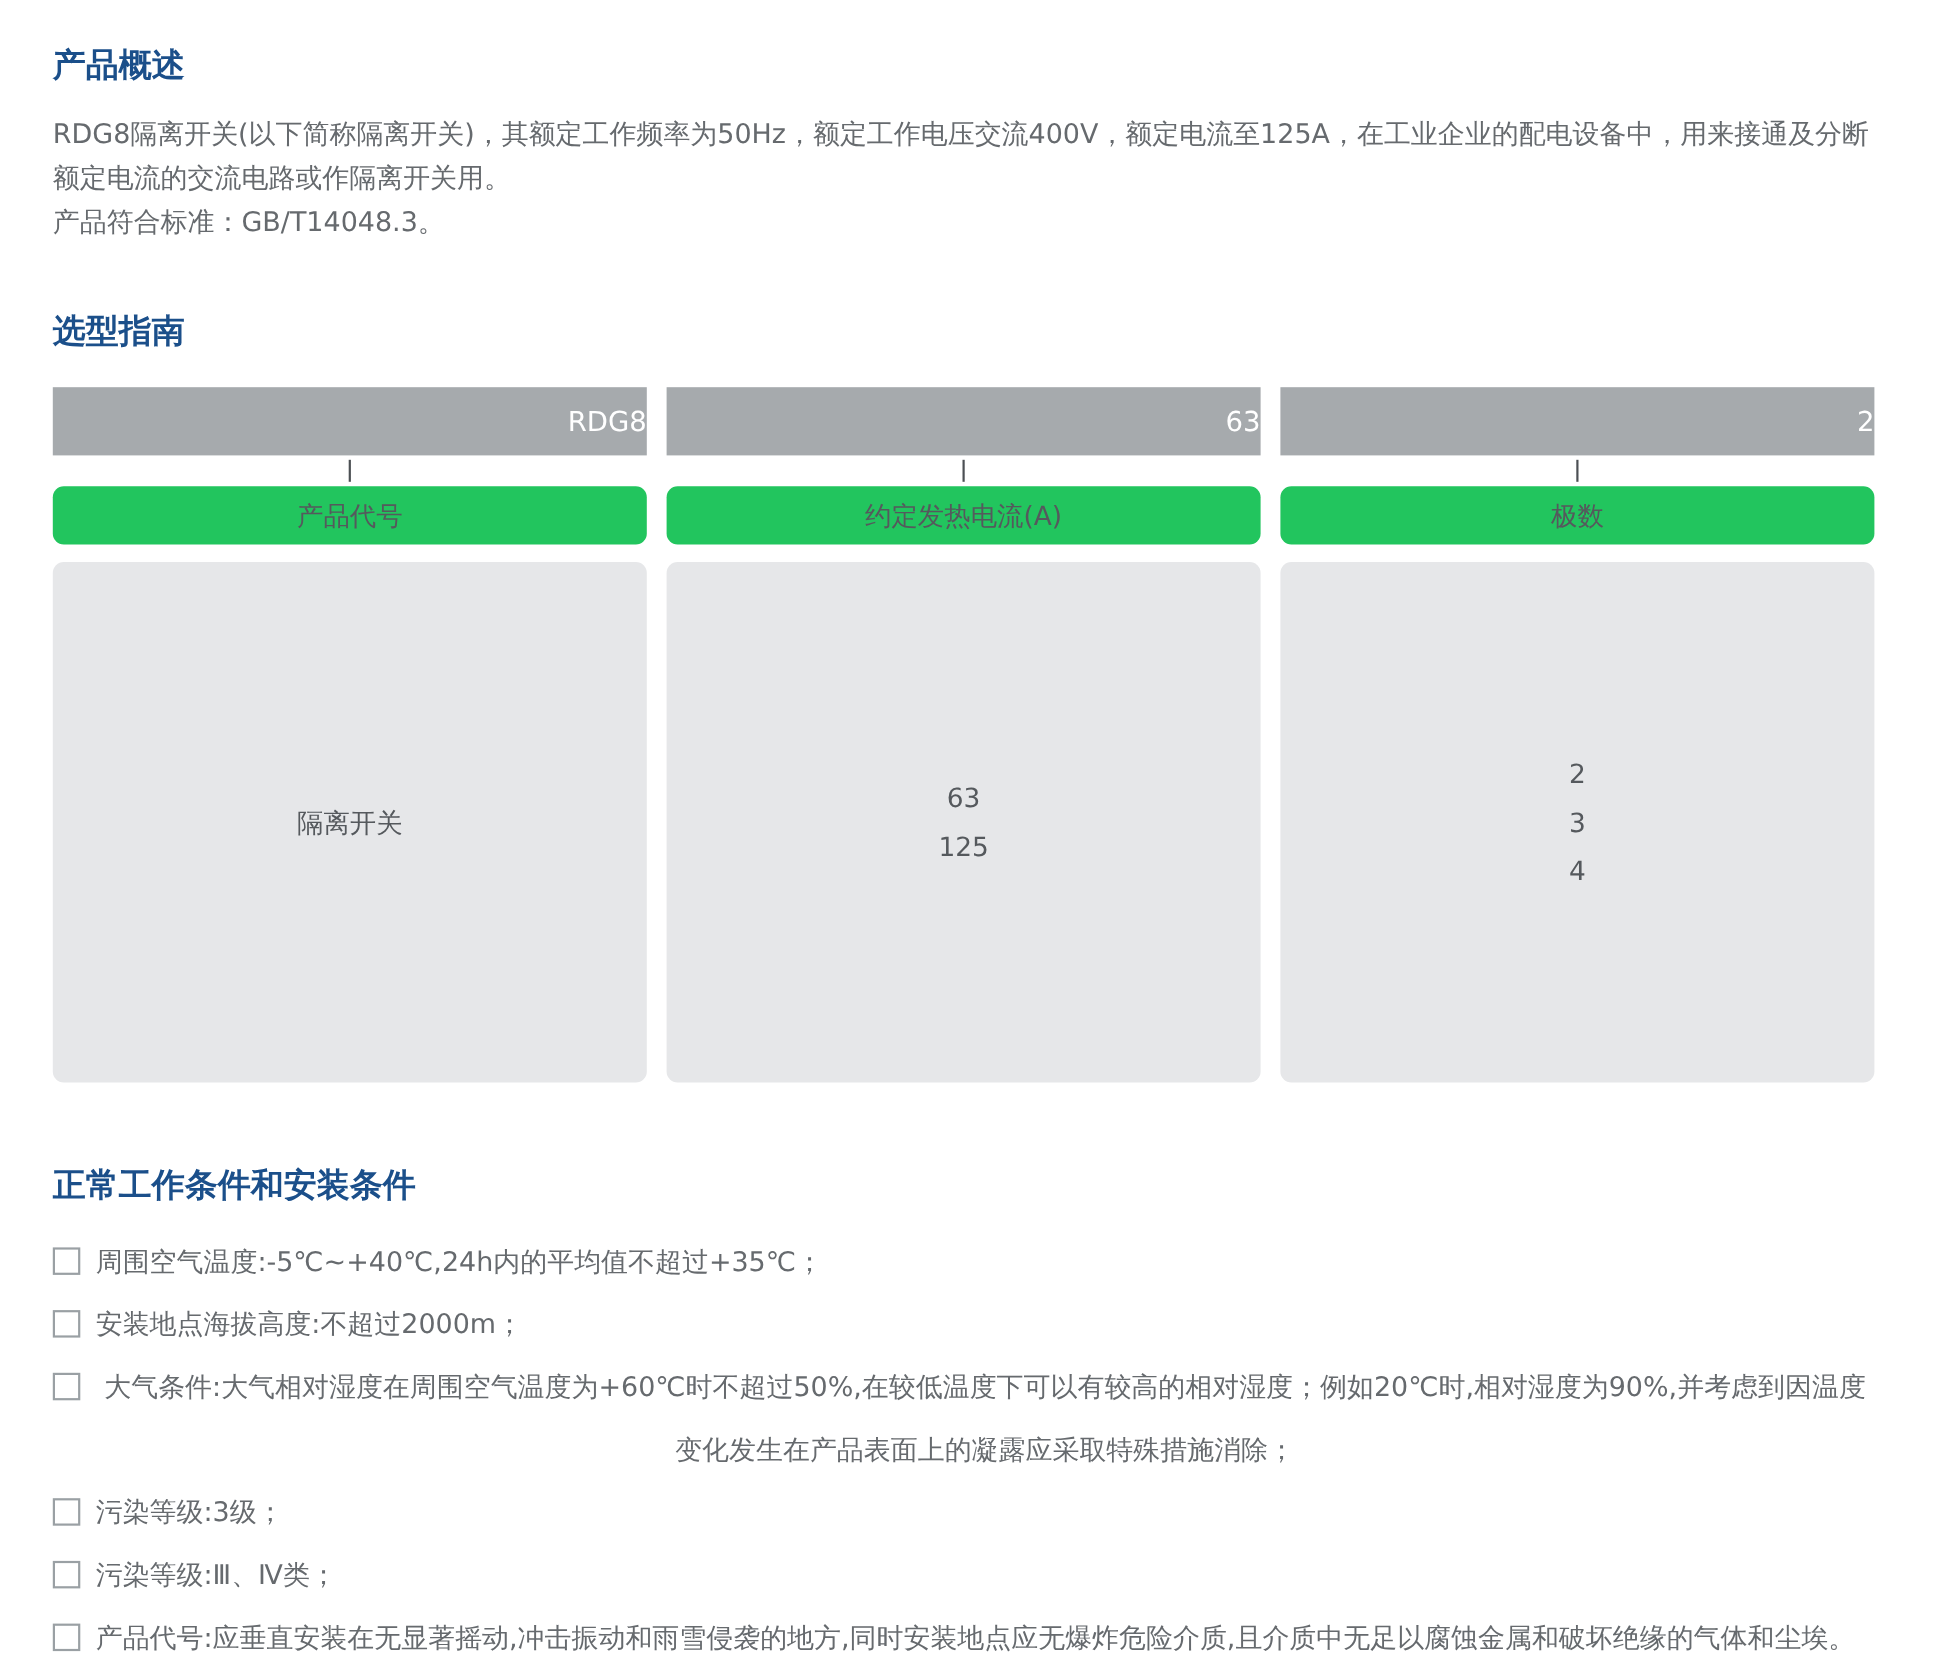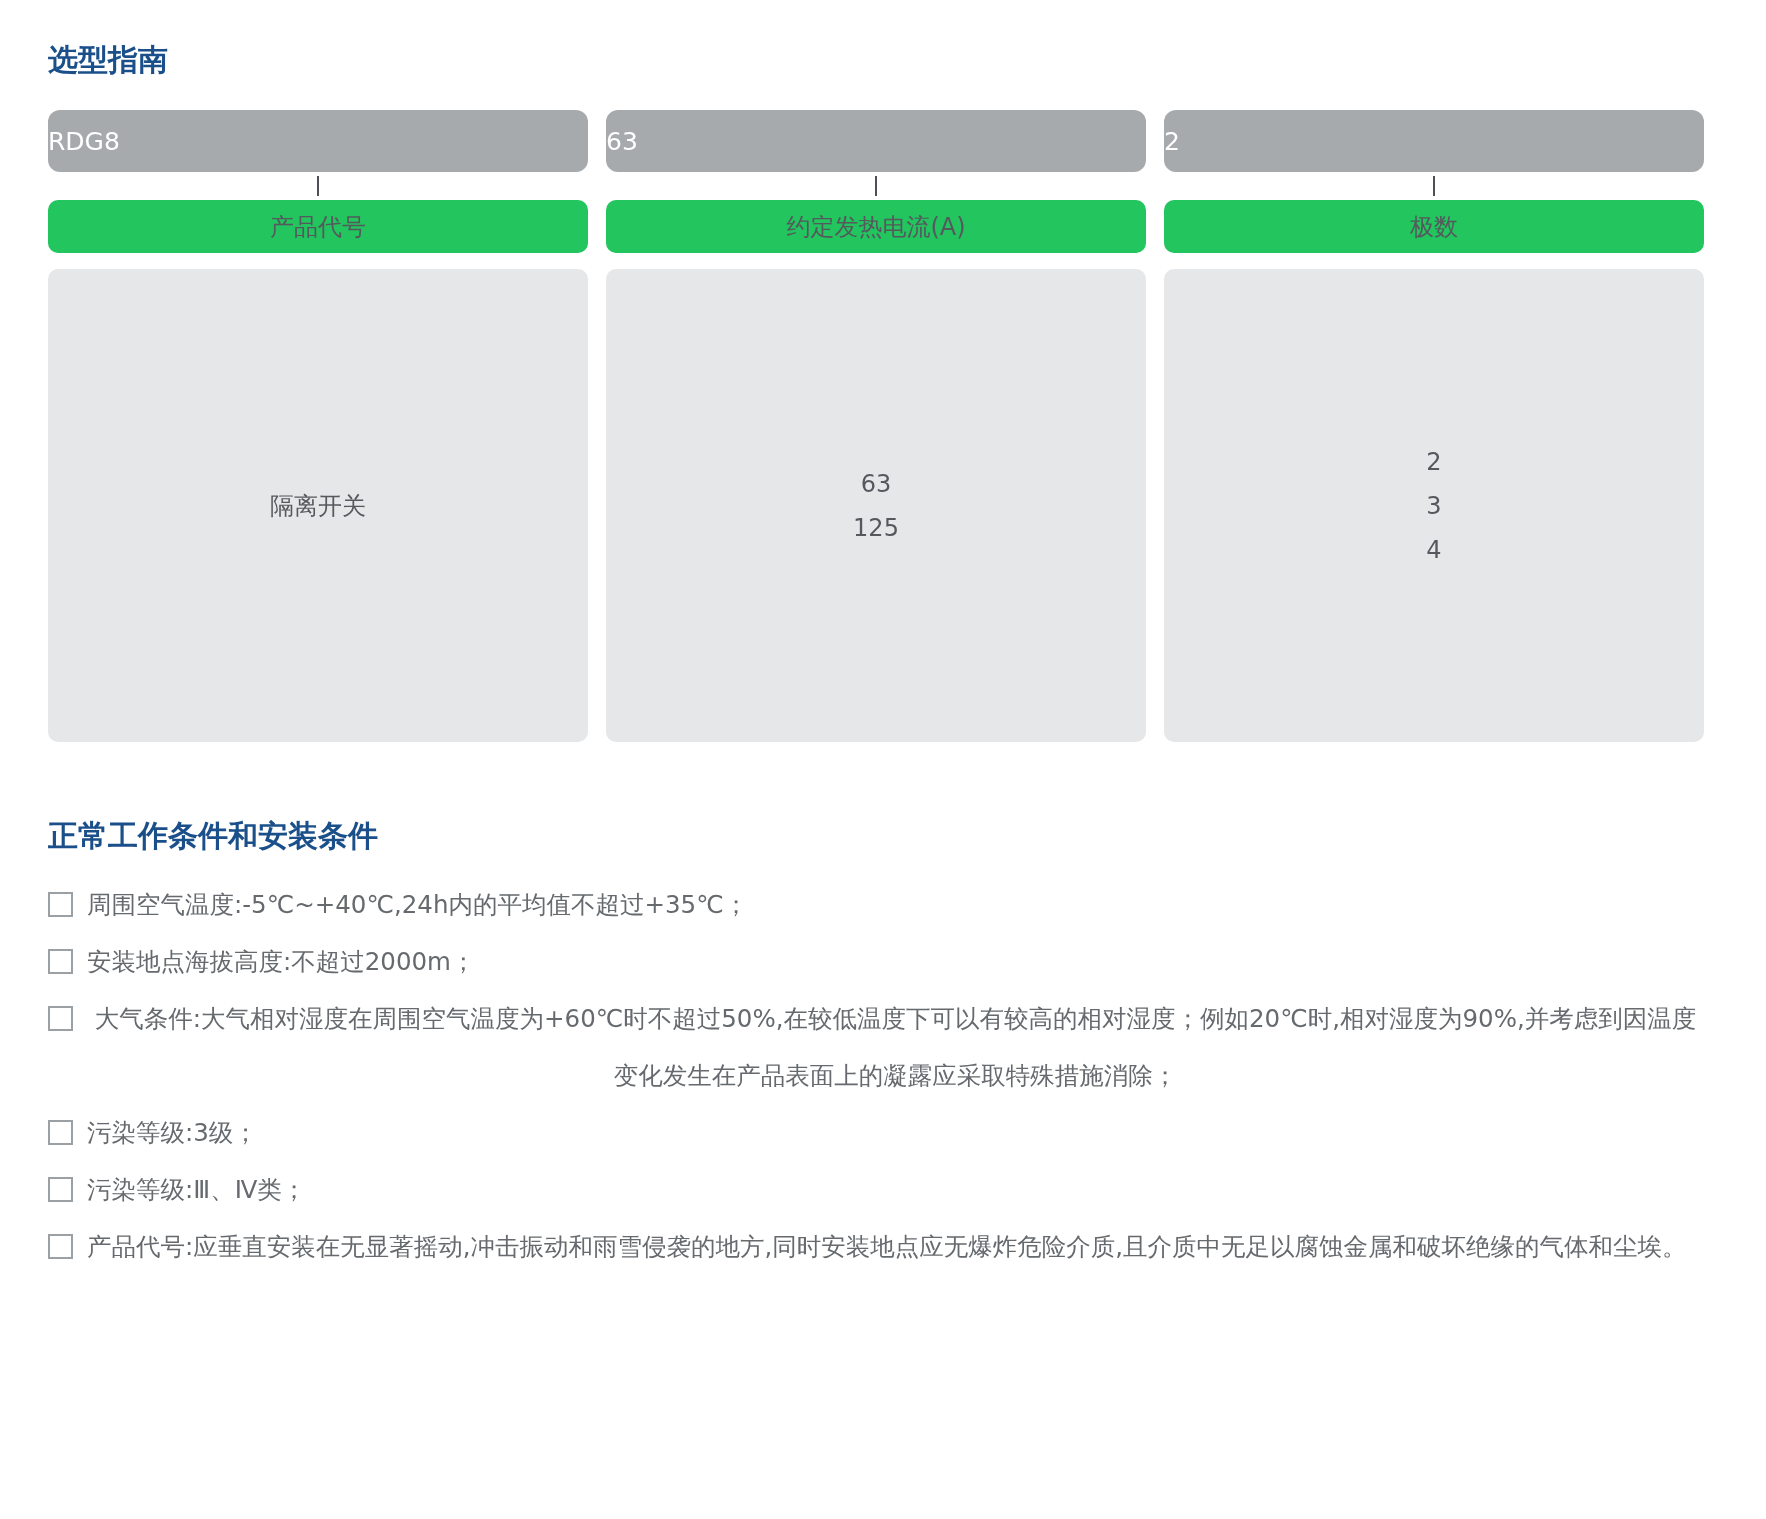--- a/index.html
+++ b/index.html
@@ -32,26 +32,26 @@
   .selection { margin-bottom: 76px; }
   .selection .section-title { margin-bottom: 32px; }
   .sel-grid {
     display: grid;
     grid-template-columns: repeat(3, 1fr);
     column-gap: 18px;
   }
   .code-bar {
     height: 62px;
     background: #a6aaad;
-    border-radius: 12px;
+    border-radius: 0;
     color: #ffffff;
     font-size: 25px;
     display: flex;
     align-items: center;
-    justify-content: flex-start;
+    justify-content: flex-end;
   }
   .connector {
     height: 28px;
     display: flex;
     align-items: center;
     justify-content: center;
   }
   .connector-line {
     width: 2px;
     height: 20px;
@@ -104,20 +104,25 @@
   .cond-text {
     max-width: 1618px;
     text-align: center;
   }
 </style>
 </head>
 <body>
 
 <div class="page">
 
+  <section class="overview">
+    <h2 class="section-title">产品概述</h2>
+    <p class="overview-text">RDG8隔离开关(以下简称隔离开关)，其额定工作频率为50Hz，额定工作电压交流400V，额定电流至125A，在工业企业的配电设备中，用来接通及分断额定电流的交流电路或作隔离开关用。</p>
+    <p class="overview-text">产品符合标准：GB/T14048.3。</p>
+  </section>
 
   <section class="selection">
     <h2 class="section-title">选型指南</h2>
 
     <div class="sel-grid">
 
       <div class="sel-col">
         <div class="code-bar">
           <span>RDG8</span>
         </div>

